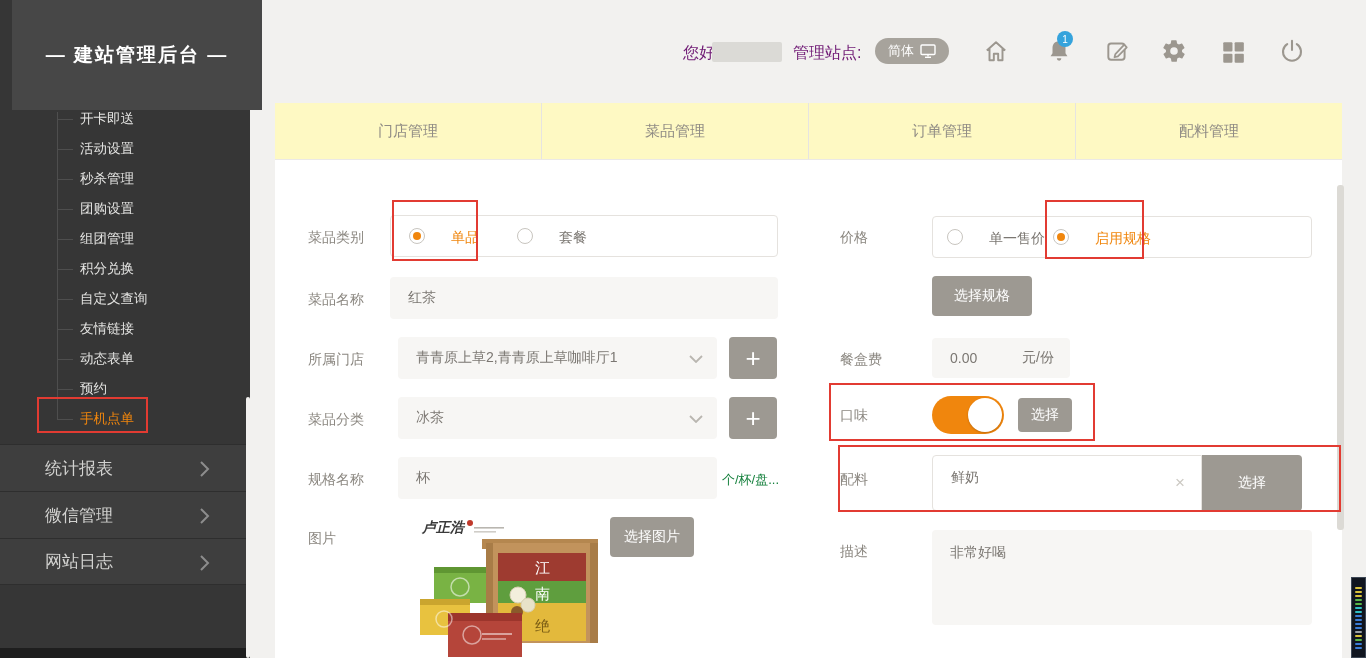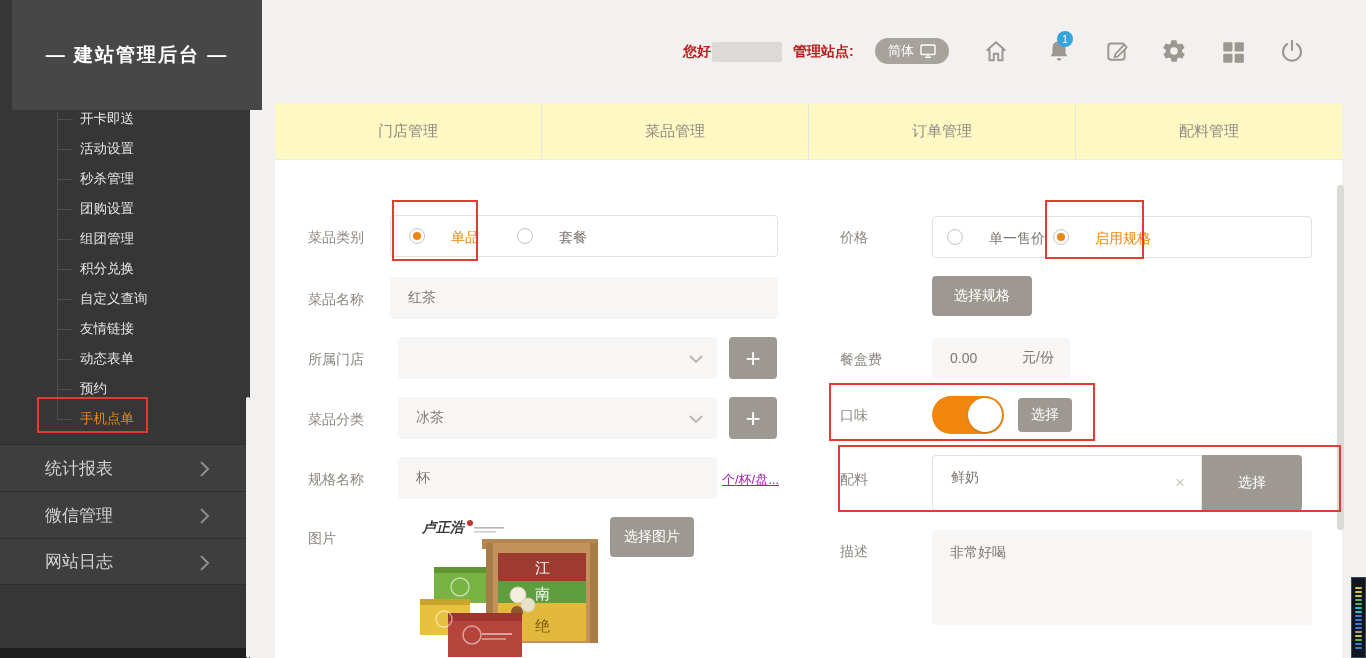--- a/index.html
+++ b/index.html
@@ -19,42 +19,42 @@
   .side-item .tick{position:absolute;left:57px;top:50%;width:16px;height:1px;background:#4e4e4e;}
   .side-item.active{color:var(--accent);}
   .group-rows{left:0;top:444px;width:250px;}
   .group-row{position:relative;width:250px;height:47px;background:#3e3e3e;border-top:1px solid #2e2e2e;display:flex;align-items:center;padding-left:45px;font-size:17px;color:#d2d2d0;cursor:pointer;}
   .group-row:last-child{border-bottom:1px solid #2e2e2e;}
   .group-chevron{position:absolute;right:40px;top:16px;}
   .sidebar-bottom{left:0;top:648px;width:250px;height:10px;background:#1e1e1e;}
   .side-scrollbar{left:246px;top:397px;width:4px;height:261px;background:#f2f1ef;border-radius:2px;}
 
   
-  .top-text{font-size:14px;color:#b91c1c;font-weight:bold;}
+  .top-text{font-size:16px;color:#701a75;}
   .redacted{background:#dbdad6;border-radius:2px;}
   .lang-pill{left:875px;top:38px;width:74px;height:26px;background:#a7a39c;border-radius:13px;display:flex;align-items:center;justify-content:center;gap:6px;color:#fff;font-size:13px;cursor:pointer;}
   .icon-btn{width:26px;height:26px;cursor:pointer;}
   .badge{left:1057px;top:31px;width:16px;height:16px;border-radius:50%;background:var(--badge-blue);color:#fff;font-size:10px;display:flex;align-items:center;justify-content:center;z-index:3;}
 
   
   .panel{left:275px;top:103px;width:1067px;height:555px;background:#fff;}
   .tabs{left:275px;top:103px;width:1067px;height:57px;background:#fef9c3;border-bottom:1px solid #ebe9e6;display:flex;}
   .tab{flex:1;display:flex;align-items:center;justify-content:center;font-size:15px;color:#908c85;cursor:pointer;}
   .tab:not(:last-child){border-right:1px solid #e6e4e1;}
 
   
   .f-label{font-size:14px;color:#8b8780;}
   .white-box{background:#fff;border:1px solid #e5e2de;border-radius:4px;}
   .gray-field{background:#f7f6f4;border-radius:4px;border:none;font-size:14px;color:#7b7772;padding-left:18px;font-family:"Liberation Sans","DejaVu Sans",sans-serif;}
   .radio{width:16px;height:16px;border:1px solid #c8c5bf;border-radius:50%;background:#fff;position:relative;cursor:pointer;flex:none;}
   .radio.selected::after{content:"";position:absolute;inset:3px;border-radius:50%;background:var(--accent);}
   .radio-label{font-size:14px;color:#7b7772;cursor:pointer;margin-left:18px;}
   .radio-label.selected{color:var(--accent);}
   .gray-btn{background:var(--button-gray);color:#fff;border:none;border-radius:4px;font-size:14px;cursor:pointer;display:flex;align-items:center;justify-content:center;font-family:"Liberation Sans","DejaVu Sans",sans-serif;}
-  .hint{font-size:13px;color:#a21caf;text-decoration:underline;}
+  .hint{font-size:13px;color:#15803d;}
   .toggle{left:932px;top:396px;width:72px;height:38px;border-radius:19px;background:var(--accent);cursor:pointer;}
   .toggle .knob{position:absolute;left:36px;top:2px;width:34px;height:34px;border-radius:50%;background:#fff;box-shadow:0 1px 2px rgba(0,0,0,.2);}
   .annotation{border:2px solid var(--annotation);pointer-events:none;z-index:5;}
   .clear-x{font-size:17px;color:#ccc9c3;cursor:pointer;}
   .page-scroll-thumb{left:1337px;top:185px;width:7px;height:345px;background:#dcdad5;border-radius:3px;cursor:pointer;}
   .minimap{left:1351px;top:577px;width:15px;height:81px;background:#10151f;border:1px solid #3c4654;display:flex;flex-direction:column;align-items:center;justify-content:center;gap:2px;cursor:pointer;}
   .minimap div{width:7px;height:2px;border-radius:1px;}
 </style>
 </head>
 <body>
@@ -187,20 +187,21 @@
   <div class="radio" style="position:absolute;left:126px;top:12px"></div>
   <div class="radio-label" style="position:absolute;left:150px;top:13px">套餐</div>
 </div>
 <div class="abs annotation" style="left:392px;top:200px;width:86px;height:61px"></div>
 
 <div class="abs f-label" style="left:308px;top:291px">菜品名称</div>
 <input class="abs gray-field" style="left: 390px; top: 277px; width: 388px; height: 42px;" value="红茶">
 
 <div class="abs f-label" style="left:308px;top:351px">所属门店</div>
 <div class="abs gray-field" style="left:398px;top:337px;width:319px;height:42px;display:flex;align-items:center">
+  <span>青青原上草2,青青原上草咖啡厅1</span>
   <svg style="position:absolute;right:14px;top:18px" width="14" height="8" viewBox="0 0 14 8">
       <path d="M1 1 L7 7 L13 1" stroke="#b9b6b0" stroke-width="1.8" fill="none"></path>
     </svg>
 </div>
 <button class="abs gray-btn" style="left:729px;top:337px;width:48px;height:42px;font-size:26px;font-weight:300">
     <span>+</span>
   </button>
 
 <div class="abs f-label" style="left:308px;top:411px">菜品分类</div>
 <div class="abs gray-field" style="left:398px;top:397px;width:319px;height:42px;display:flex;align-items:center">

